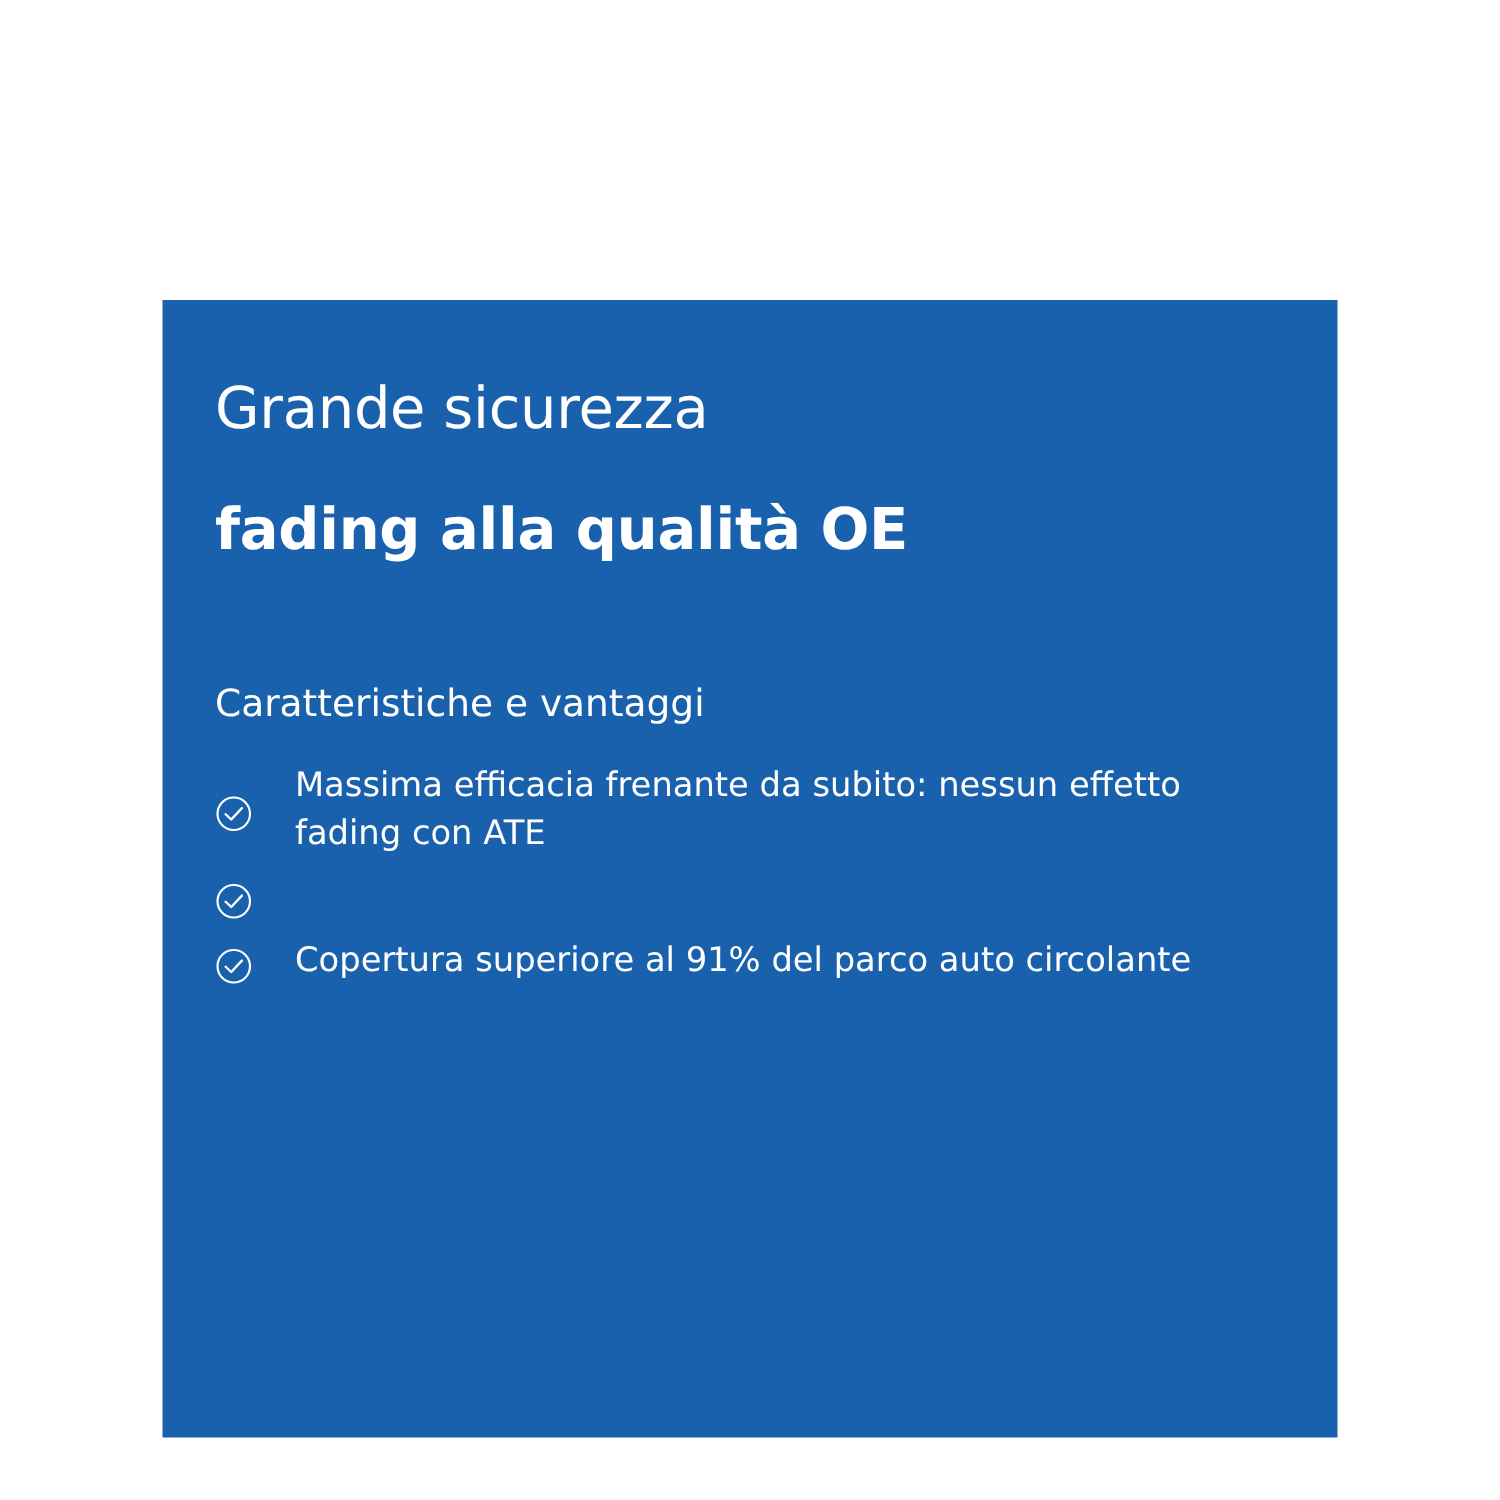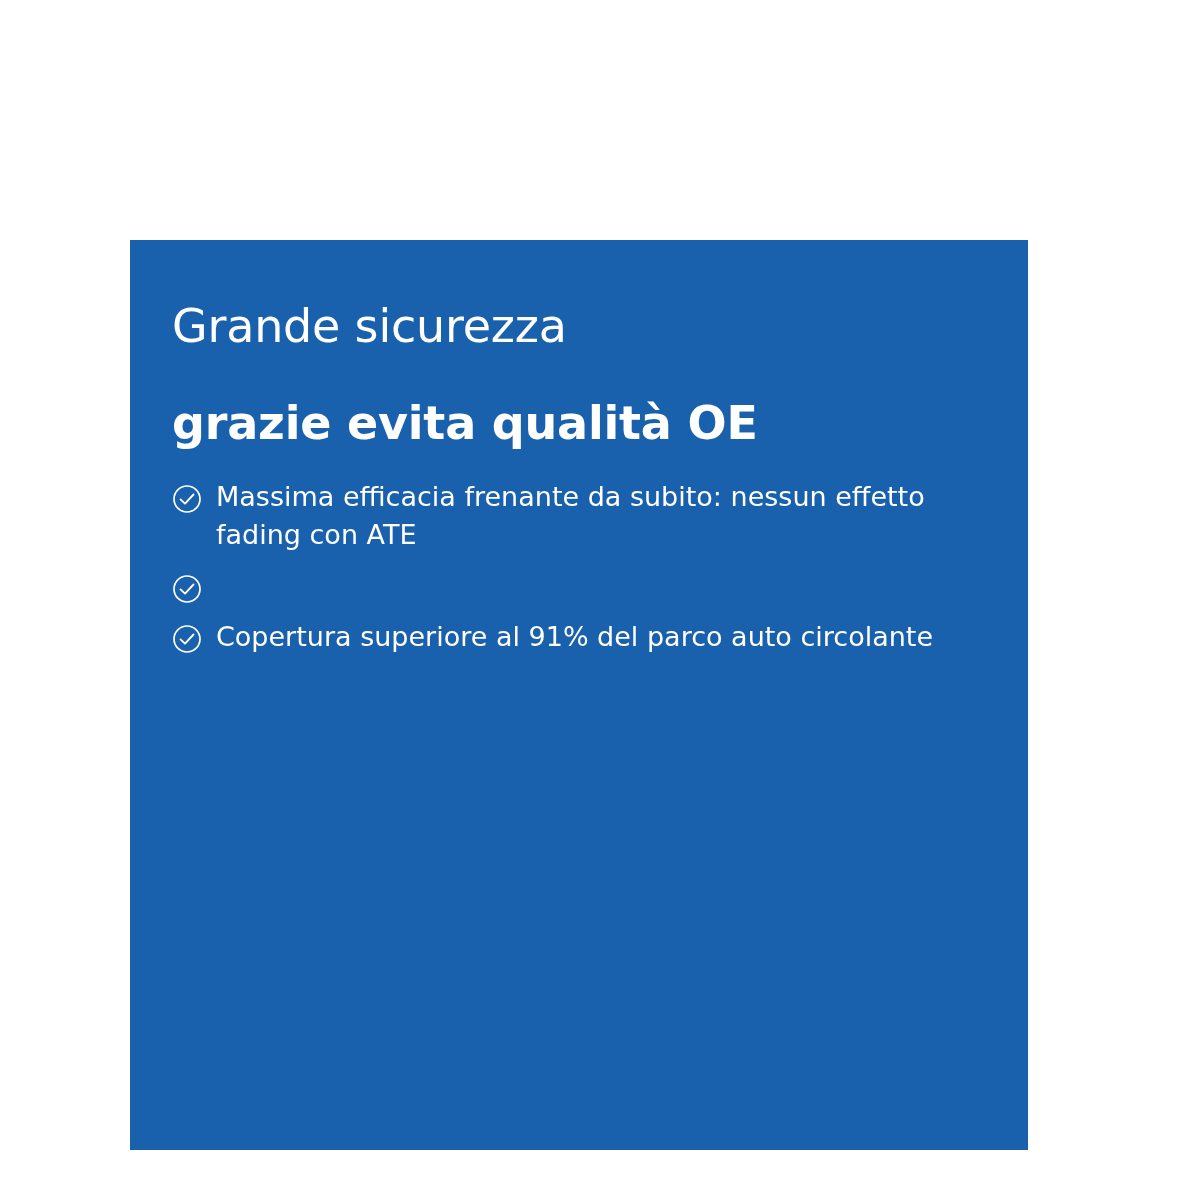--- a/index.html
+++ b/index.html
@@ -9,21 +9,21 @@
   }
   body {
     width: 1200px;
     height: 1200px;
     font-family: "DejaVu Sans", sans-serif;
     -webkit-font-smoothing: antialiased;
   }
 
   .page {
     position: relative;
-    width: 1028px;
+    width: 1200px;
     height: 1200px;
     background: #ffffff;
     overflow: hidden;
   }
 
   .promo-card {
     position: absolute;
     left: 130px;
     top: 240px;
     width: 940px;
@@ -61,22 +61,23 @@
   }
 
   .feature-list {
     list-style: none;
     margin: 28px 0 0 0;
     padding: 0;
   }
 
   .feature-item {
     display: flex;
-    align-items: flex-start;
+    align-items: center;
     margin-bottom: 14px;
+    gap: 20px;
   }
 
   .check-wrap {
     flex: 0 0 auto;
     width: 44px;
     padding-top: 6px;
   }
 
   .check-icon {
     display: block;
@@ -92,22 +93,23 @@
 </style>
 </head>
 <body>
 
 <div class="page">
 
   <section class="promo-card">
 
     <h1 class="headline-light">Grande sicurezza</h1>
 
-    <h2 class="headline-bold">grazie evita qualità OE</h2>
+    <h2 class="headline-bold">fading alla qualità OE</h2>
 
+    <h3 class="subheading">Caratteristiche e vantaggi</h3>
 
     <ul class="feature-list">
 
       <li class="feature-item">
         <span class="check-wrap">
           <svg class="check-icon" width="30" height="30" viewBox="0 0 30 30" aria-hidden="true">
             <circle cx="15" cy="15" r="13" fill="none" stroke="#ffffff" stroke-width="1.7"></circle>
             <polyline points="8.5,15.4 13,19.6 21.5,10.5" fill="none" stroke="#ffffff" stroke-width="1.9" stroke-linecap="round" stroke-linejoin="round"></polyline>
           </svg>
         </span>

